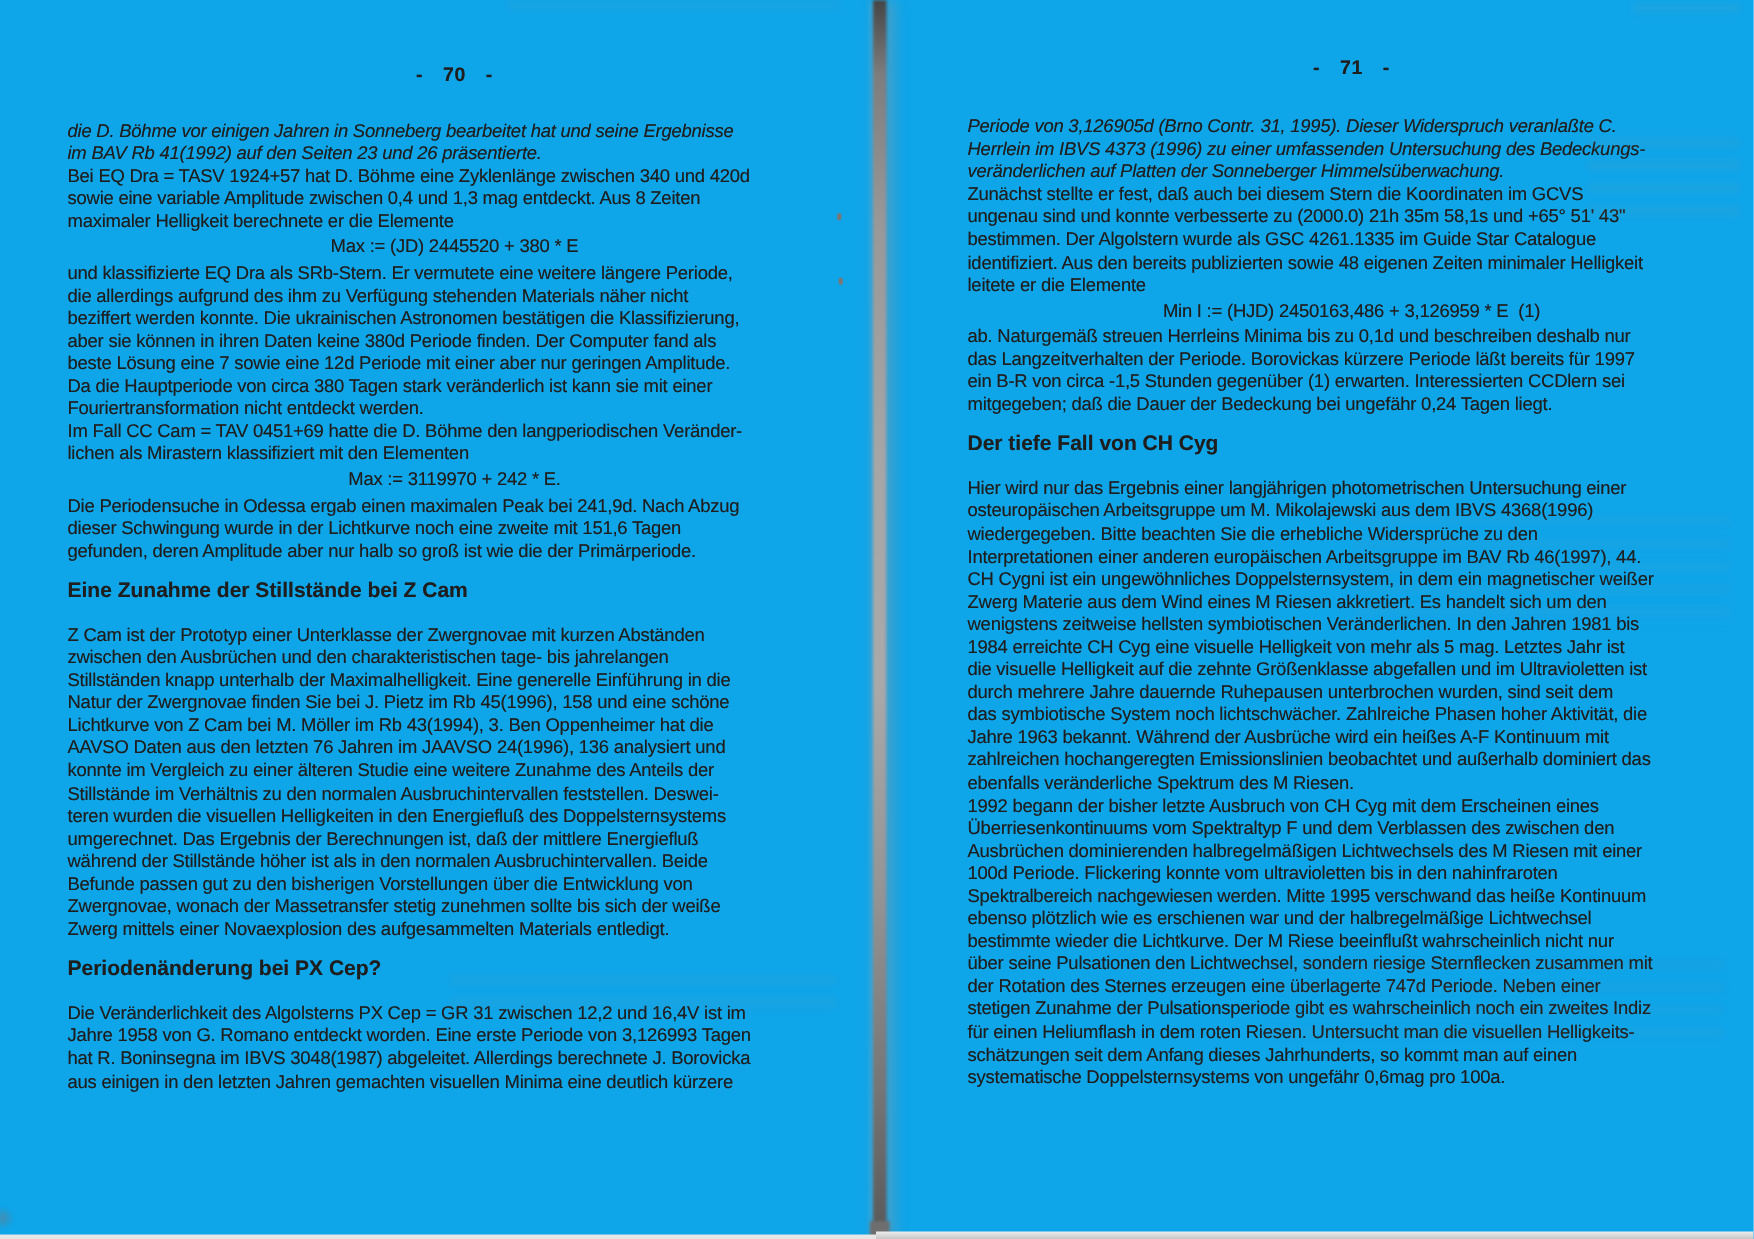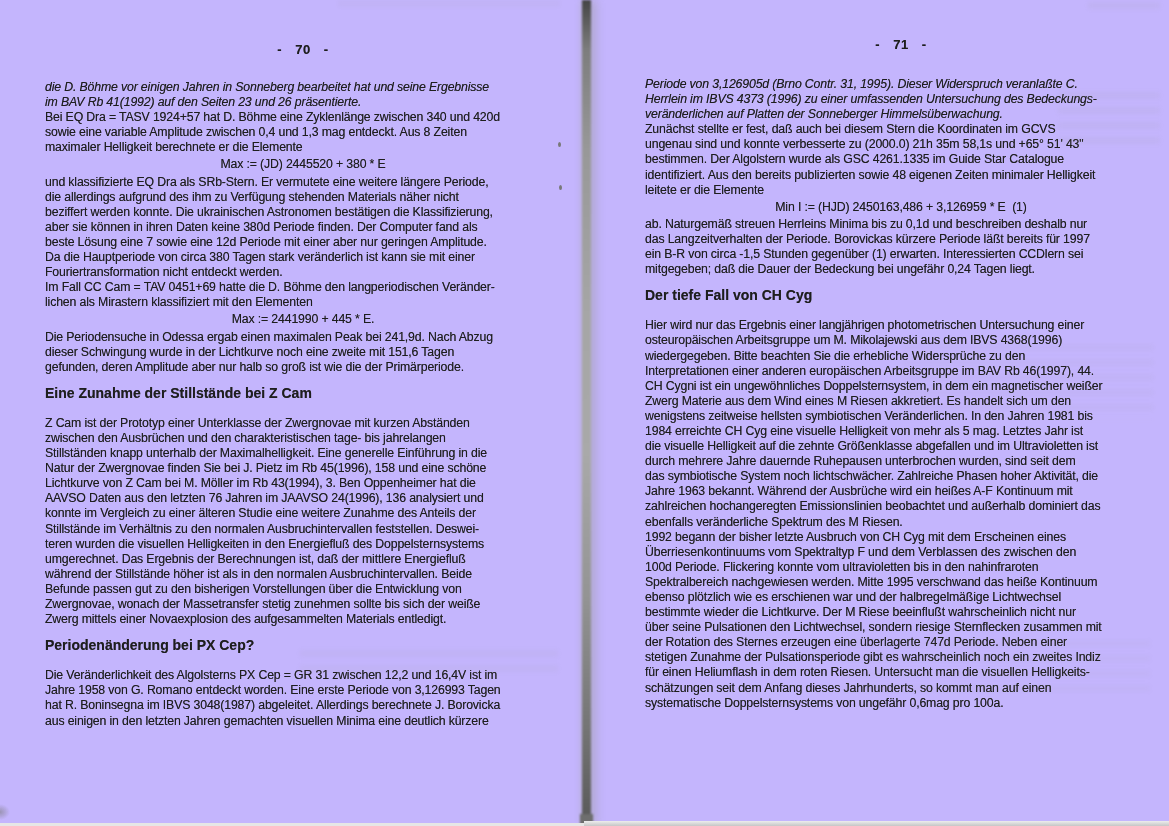--- a/index.html
+++ b/index.html
@@ -1,21 +1,21 @@
 <!DOCTYPE html>
 <html><head>
 <meta charset="utf-8">
 <style>
   html,body{margin:0;padding:0;}
   body{
     width:1169px;height:826px;overflow:hidden;position:relative;
     background:#fdfdfd;
     font-family:"Liberation Sans","DejaVu Sans",sans-serif;
   }
-  .scan-sheet{position:absolute;inset:0;background:#c4b5fd;}
+  .scan-sheet{position:absolute;inset:0;background:#0ea5e9;}
   .page-col{
     position:absolute;top:0;height:826px;
     font-size:12.3px;line-height:15.1px;letter-spacing:-0.15px;
     color:#1e1e1e;text-shadow:0 0 0.4px rgba(45,45,45,0.65);
   }
   .left-col{left:45px;width:516px;}
   .right-col{left:645px;width:512px;}
   .page-number{
     position:absolute;left:0;width:100%;text-align:center;
     font-weight:bold;font-size:13px;word-spacing:9px;letter-spacing:0.5px;
@@ -109,21 +109,21 @@
           <div class="line">aber sie können in ihren Daten keine 380d Periode finden. Der Computer fand als</div>
           <div class="line">beste Lösung eine 7 sowie eine 12d Periode mit einer aber nur geringen Amplitude.</div>
           <div class="line">Da die Hauptperiode von circa 380 Tagen stark veränderlich ist kann sie mit einer</div>
           <div class="line">Fouriertransformation nicht entdeckt werden.</div>
         </div>
         <div class="block para">
           <div class="line">Im Fall CC Cam = TAV 0451+69 hatte die D. Böhme den langperiodischen Veränder-</div>
           <div class="line">lichen als Mirastern klassifiziert mit den Elementen</div>
         </div>
         <div class="block formula">
-          <div class="line">Max := 2441990 + 445 * E.</div>
+          <div class="line">Max := 3119970 + 242 * E.</div>
         </div>
         <div class="block para cont">
           <div class="line">Die Periodensuche in Odessa ergab einen maximalen Peak bei 241,9d. Nach Abzug</div>
           <div class="line">dieser Schwingung wurde in der Lichtkurve noch eine zweite mit 151,6 Tagen</div>
           <div class="line">gefunden, deren Amplitude aber nur halb so groß ist wie die der Primärperiode.</div>
         </div>
         <div class="block heading">
           <div class="line">Eine Zunahme der Stillstände bei Z Cam</div>
         </div>
         <div class="block para cont">
@@ -195,20 +195,21 @@
           <div class="line">die visuelle Helligkeit auf die zehnte Größenklasse abgefallen und im Ultravioletten ist</div>
           <div class="line">durch mehrere Jahre dauernde Ruhepausen unterbrochen wurden, sind seit dem</div>
           <div class="line">das symbiotische System noch lichtschwächer. Zahlreiche Phasen hoher Aktivität, die</div>
           <div class="line">Jahre 1963 bekannt. Während der Ausbrüche wird ein heißes A-F Kontinuum mit</div>
           <div class="line">zahlreichen hochangeregten Emissionslinien beobachtet und außerhalb dominiert das</div>
           <div class="line">ebenfalls veränderliche Spektrum des M Riesen.</div>
         </div>
         <div class="block para">
           <div class="line">1992 begann der bisher letzte Ausbruch von CH Cyg mit dem Erscheinen eines</div>
           <div class="line">Überriesenkontinuums vom Spektraltyp F und dem Verblassen des zwischen den</div>
+          <div class="line">Ausbrüchen dominierenden halbregelmäßigen Lichtwechsels des M Riesen mit einer</div>
           <div class="line">100d Periode. Flickering konnte vom ultravioletten bis in den nahinfraroten</div>
           <div class="line">Spektralbereich nachgewiesen werden. Mitte 1995 verschwand das heiße Kontinuum</div>
           <div class="line">ebenso plötzlich wie es erschienen war und der halbregelmäßige Lichtwechsel</div>
           <div class="line">bestimmte wieder die Lichtkurve. Der M Riese beeinflußt wahrscheinlich nicht nur</div>
           <div class="line">über seine Pulsationen den Lichtwechsel, sondern riesige Sternflecken zusammen mit</div>
           <div class="line">der Rotation des Sternes erzeugen eine überlagerte 747d Periode. Neben einer</div>
           <div class="line">stetigen Zunahme der Pulsationsperiode gibt es wahrscheinlich noch ein zweites Indiz</div>
           <div class="line">für einen Heliumflash in dem roten Riesen. Untersucht man die visuellen Helligkeits-</div>
           <div class="line">schätzungen seit dem Anfang dieses Jahrhunderts, so kommt man auf einen</div>
           <div class="line">systematische Doppelsternsystems von ungefähr 0,6mag pro 100a.</div>

